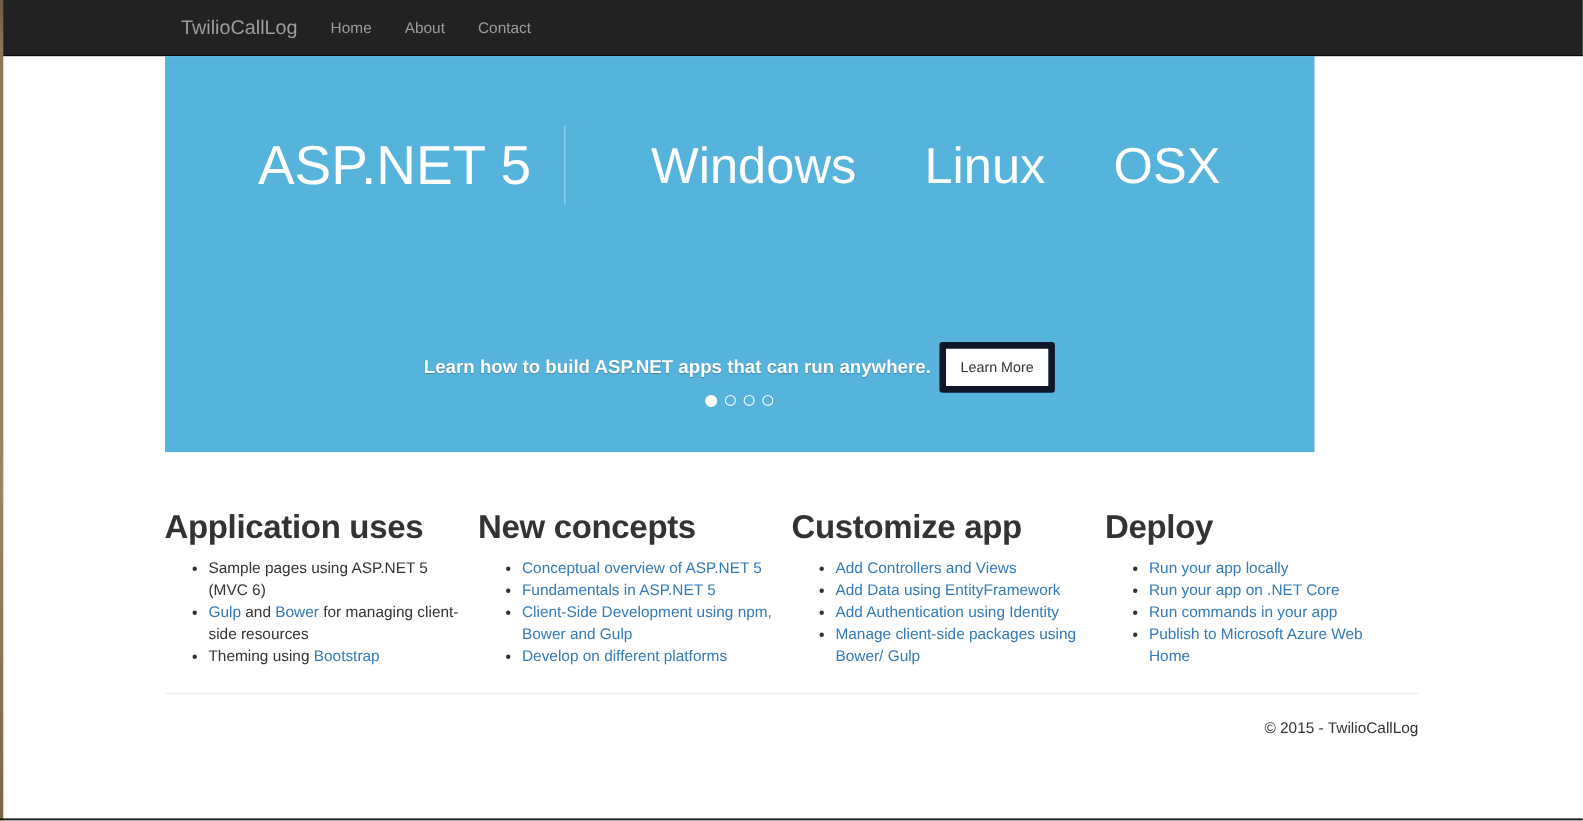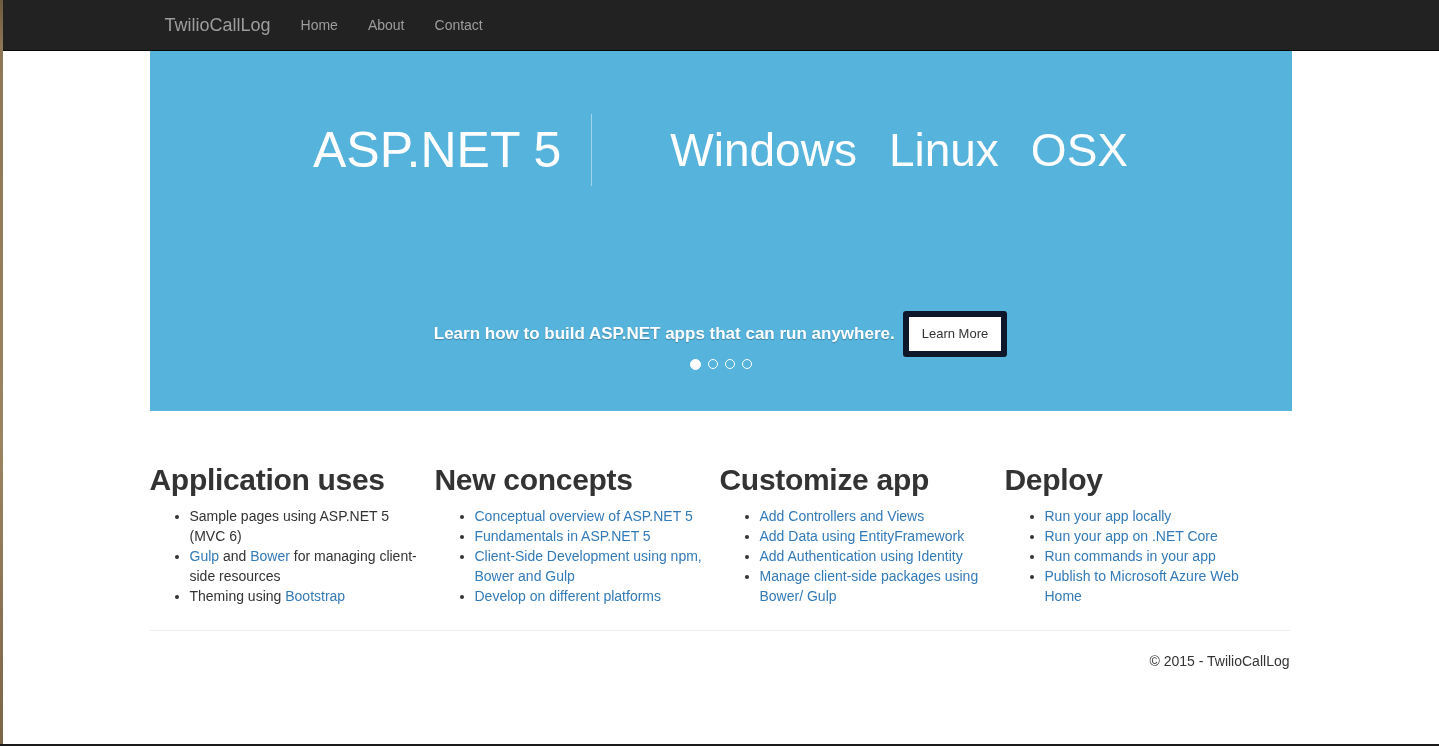--- a/index.html
+++ b/index.html
@@ -79,21 +79,21 @@
   
   .container {
     width: 1140px;
     margin: 0 auto;
     padding: 0;
   }
 
   
   .carousel {
     position: relative;
-    width: 1142px;
+    width: 1045px;
     height: 360px;
     background: #56b3dc;
     overflow: hidden;
   }
   .carousel-banner {
     position: absolute;
     top: 63px;
     left: 0;
     width: 100%;
     display: flex;
@@ -110,21 +110,21 @@
     padding-right: 30px;
   }
   .banner-divider {
     width: 1px;
     height: 72px;
     background: rgba(255,255,255,0.45);
     margin-right: 30px;
   }
   .banner-platforms {
     display: flex;
-    gap: 32px;
+    gap: 62px;
     color: #ffffff;
     font-size: 46px;
     line-height: 1;
     font-weight: 300;
     white-space: nowrap;
     margin-left: 48px;
   }
   .carousel-caption {
     position: absolute;
     top: 260px;

